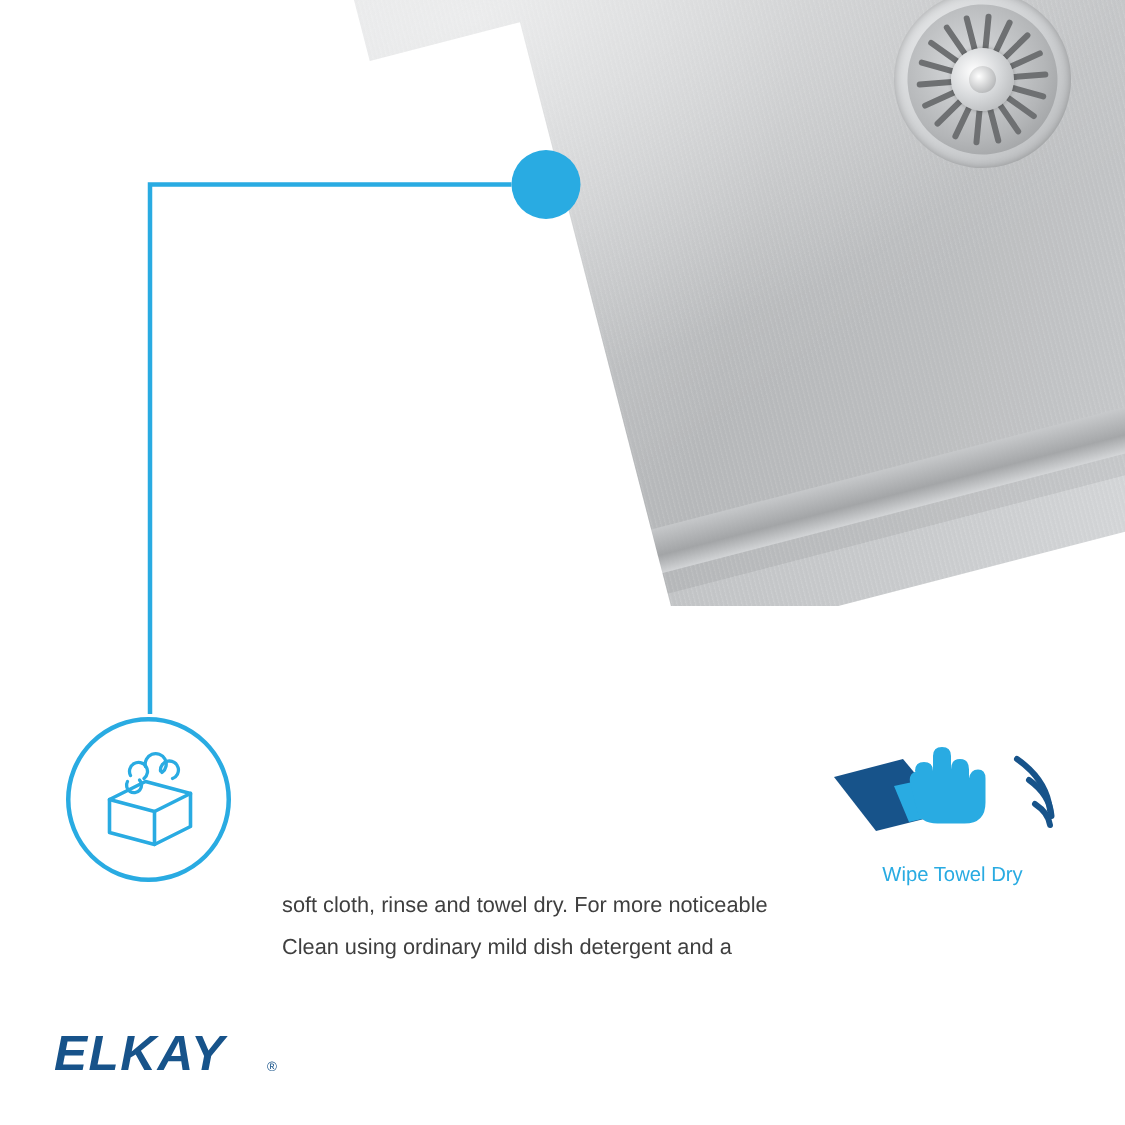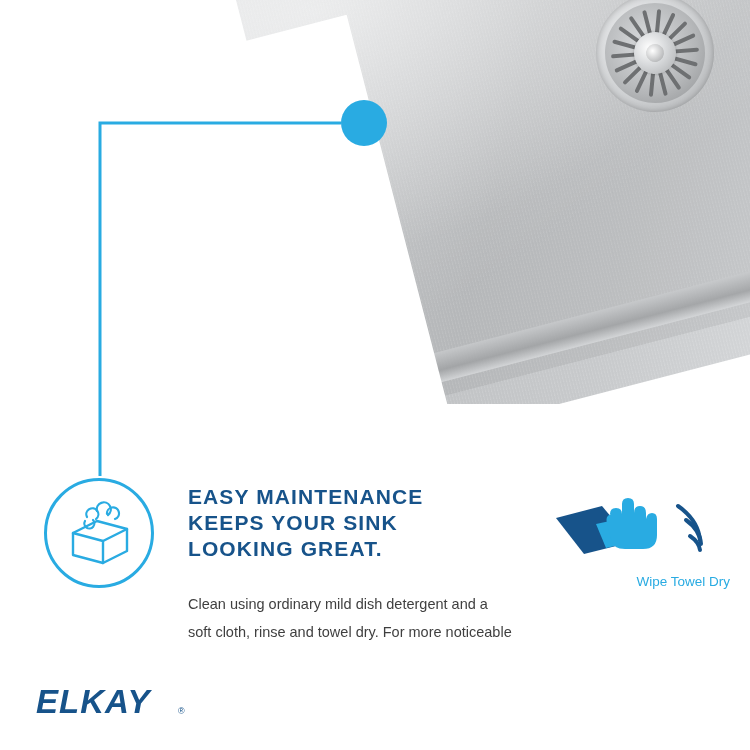--- a/index.html
+++ b/index.html
@@ -243,21 +243,21 @@
     font-size: 14.5px;
     line-height: 28px;
   }
 
   
   #wipe-block {
     position: absolute;
     left: 540px;
     top: 484px;
     width: 190px;
-    text-align: right;
+    text-align: center;
   }
   #wipe-caption {
     margin-top: 8px;
     color: #29ABE2;
     font-size: 13.5px;
   }
 
   
   #logo {
     position: absolute;
@@ -335,29 +335,24 @@
       </g>
       <g fill="none" stroke="#29ABE2" stroke-width="2.2" stroke-linecap="round">
         <path d="M40 36 a6 6 0 1 1 9 2"></path>
         <path d="M50 30 a7 7 0 1 1 11 4"></path>
         <path d="M60 33 a6 6 0 1 1 8 5"></path>
         <path d="M38 40 a5 5 0 1 0 8 -1"></path>
       </g>
     </svg>
   </div>
 
-  <div id="headline">
-    <div>EASY MAINTENANCE</div>
-    <div>KEEPS YOUR SINK</div>
-    <div>LOOKING GREAT.</div>
-  </div>
 
   <div id="body-copy">
+    <div>soft cloth, rinse and towel dry. For more noticeable</div>
     <div>Clean using ordinary mild dish detergent and a</div>
-    <div>soft cloth, rinse and towel dry. For more noticeable</div>
   </div>
 
   <div id="wipe-block">
     <svg width="190" height="78" viewBox="0 0 190 78">
 
       <path d="M16 34 L62 22 L92 58 L44 70 Z" fill="#17538a"></path>
 
       <path d="M56 40 L84 34 L92 58 L66 64 Z" fill="#29ABE2"></path>
 
       <path d="M70 30 q0 -6 6 -6 q6 0 6 6 l0 -10 q0 -6 6 -6 q6 0 6 6 l0 9 q0 -7 6 -7 q6 0 6 7 l0 6 q1 -6 6 -6 q5 0 5 6 l0 16 q0 14 -14 14 l-18 0 q-12 0 -14 -10 l-4 -16 q-2 -7 4 -9 q5 -1 7 5 Z" fill="#29ABE2"></path>

